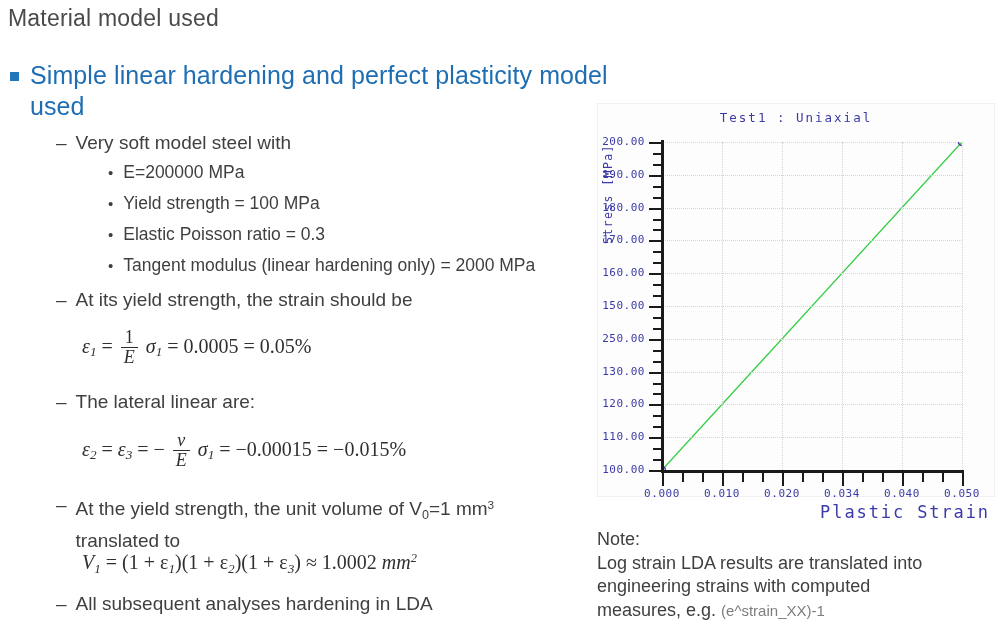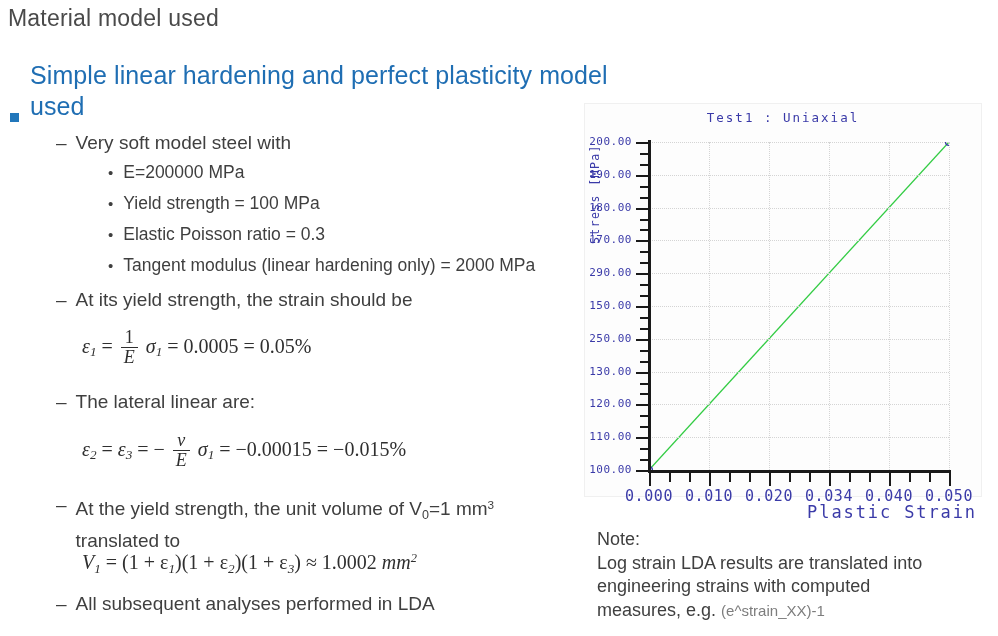--- a/index.html
+++ b/index.html
@@ -15,21 +15,21 @@
   
   .slide-title{
     position:absolute; left:8px; top:5px;
     font-size:23px; color:#4a4a4a; letter-spacing:0.2px;
     white-space:nowrap;
   }
 
   
   .lvl1{
     position:absolute; left:10px; top:60px; width:600px;
-    display:flex; align-items:flex-end;
+    display:flex; align-items:flex-start;
   }
   .lvl1 .sq{
     width:9px; height:9px; background:#2277bb; margin-top:12px; margin-right:11px;
     flex:0 0 auto;
   }
   .lvl1 .txt{
     font-size:25px; line-height:31px; color:#1f6eb3; letter-spacing:0.1px;
   }
 
   
@@ -63,21 +63,21 @@
     margin:0 3px; line-height:1.05;
   }
   .frac .num{ display:block; font-style:italic; font-size:18px; padding:0 3px;}
   .frac .num.up{ font-style:normal; }
   .frac .den{ display:block; border-top:1px solid #2f2f2f; font-style:italic; font-size:18px; padding:0 3px;}
   sub.g{ font-size:0.66em; vertical-align:-0.28em; }
   sup.g{ font-size:0.62em; vertical-align:0.55em; }
 
   
   .chart-panel{
-    position:absolute; left:584px; top:103px; width:398px; height:394px;
+    position:absolute; left:597px; top:103px; width:398px; height:394px;
     background:#fdfdfd; border:1px solid #f0f0f0; box-sizing:border-box;
   }
   .chart-title{
     position:absolute; left:0; right:0; top:6px; text-align:center;
     font-family:"DejaVu Sans Mono", monospace; font-size:12.5px;
     color:#3a3aa8; letter-spacing:2.0px;
   }
   .plot{
     position:absolute; left:64px; top:38px; width:300px; height:328px;
     background:#fdfdfd;
@@ -99,21 +99,21 @@
   .tick-y{
     position:absolute; left:55px; width:9px; height:2px; background:#1a1a1a;
   }
   .tick-y.major{ left:51px; width:13px; height:2px; }
   .tick-x{
     position:absolute; top:369px; width:2px; height:9px; background:#1a1a1a;
   }
   .tick-x.major{ top:369px; height:13px; width:2px; }
   .xlabel-t{
     position:absolute; font-family:"DejaVu Sans Mono", monospace;
-    font-size:15px; color:#3a3aa8; letter-spacing:0.6px;
+    font-size:11px; color:#3a3aa8; letter-spacing:0.6px;
     transform:translateX(-50%); top:383px; white-space:nowrap;
   }
   .axis-name-y{
     position:absolute; left:3px; top:140px;
     font-family:"DejaVu Sans Mono", monospace; font-size:11.5px; color:#3a3aa8;
     letter-spacing:1.4px; white-space:nowrap;
     transform:rotate(-90deg); transform-origin:left top;
   }
   .axis-name-x{
     position:absolute; right:4px; top:398px;
@@ -204,21 +204,21 @@
   </span>
 </div>
 
 <div class="eq" style="left:82px; top:551px;">
   <span class="it">V</span><sub class="g it">1</sub>
   <span>= (1 + ε</span><sub class="g it">1</sub><span>)(1 + ε</span><sub class="g it">2</sub><span>)(1 + ε</span><sub class="g it">3</sub><span>) ≈ 1.0002 </span><span class="it">mm</span><sup class="g it">2</sup>
 </div>
 
 <div class="lvl2" style="top:591px;">
   <span class="dash">–</span>
-  <span class="txt">All subsequent analyses performed in LDA</span>
+  <span class="txt">All subsequent analyses hardening in LDA</span>
 </div>
 
 <div class="chart-panel">
   <div class="chart-title">Test1 : Uniaxial</div>
 
   <div class="axis-name-y">Stress [MPa]</div>
   <div class="axis-name-x">Plastic Strain</div>
 
   <div class="plot" id="plot-area">
     <svg class="series-line" id="series-svg" viewBox="0 0 300 328" preserveAspectRatio="none">
@@ -267,21 +267,21 @@
       <div class="tick-y" style="top: 245.733px;"></div>
       <div class="tick-y major" style="top: 234.8px;"></div>
       <div style="position: absolute; right: 349px; top: 227.8px; font-family: &quot;DejaVu Sans Mono&quot;, monospace; font-size: 11px; color: rgb(58, 58, 168); letter-spacing: 0.5px; white-space: nowrap;">250.00</div>
       <div class="tick-y" style="top: 223.867px;"></div>
       <div class="tick-y" style="top: 212.933px;"></div>
       <div class="tick-y major" style="top: 202px;"></div>
       <div style="position: absolute; right: 349px; top: 195px; font-family: &quot;DejaVu Sans Mono&quot;, monospace; font-size: 11px; color: rgb(58, 58, 168); letter-spacing: 0.5px; white-space: nowrap;">150.00</div>
       <div class="tick-y" style="top: 191.067px;"></div>
       <div class="tick-y" style="top: 180.133px;"></div>
       <div class="tick-y major" style="top: 169.2px;"></div>
-      <div style="position: absolute; right: 349px; top: 162.2px; font-family: &quot;DejaVu Sans Mono&quot;, monospace; font-size: 11px; color: rgb(58, 58, 168); letter-spacing: 0.5px; white-space: nowrap;">290.00</div>
+      <div style="position: absolute; right: 349px; top: 162.2px; font-family: &quot;DejaVu Sans Mono&quot;, monospace; font-size: 11px; color: rgb(58, 58, 168); letter-spacing: 0.5px; white-space: nowrap;">160.00</div>
       <div class="tick-y" style="top: 158.267px;"></div>
       <div class="tick-y" style="top: 147.333px;"></div>
       <div class="tick-y major" style="top: 136.4px;"></div>
       <div style="position: absolute; right: 349px; top: 129.4px; font-family: &quot;DejaVu Sans Mono&quot;, monospace; font-size: 11px; color: rgb(58, 58, 168); letter-spacing: 0.5px; white-space: nowrap;">170.00</div>
       <div class="tick-y" style="top: 125.467px;"></div>
       <div class="tick-y" style="top: 114.533px;"></div>
       <div class="tick-y major" style="top: 103.6px;"></div>
       <div style="position: absolute; right: 349px; top: 96.6px; font-family: &quot;DejaVu Sans Mono&quot;, monospace; font-size: 11px; color: rgb(58, 58, 168); letter-spacing: 0.5px; white-space: nowrap;">180.00</div>
       <div class="tick-y" style="top: 92.6667px;"></div>
       <div class="tick-y" style="top: 81.7333px;"></div>

